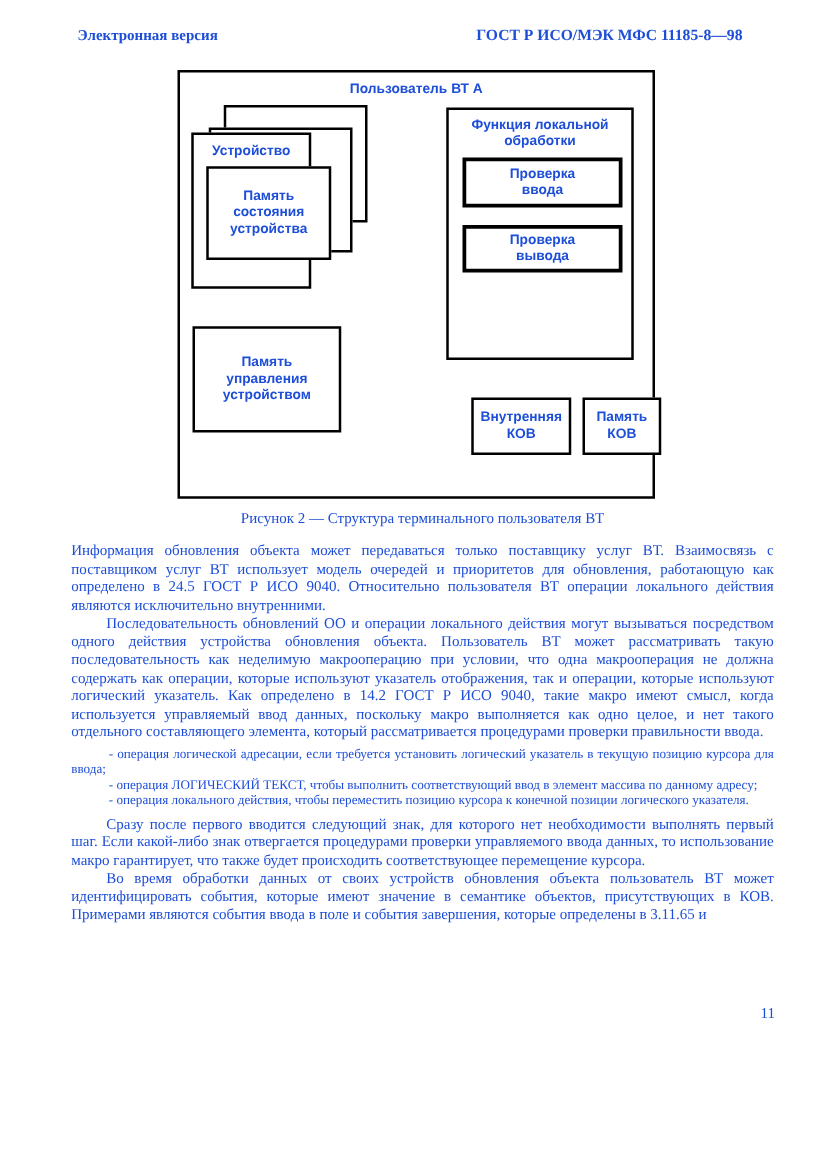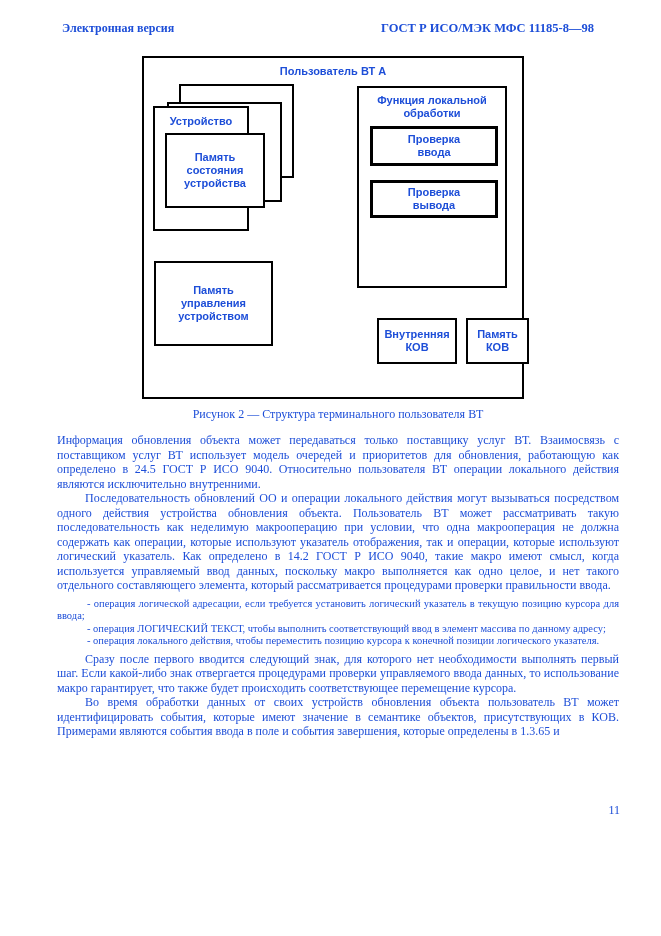--- a/index.html
+++ b/index.html
@@ -125,18 +125,18 @@
 
   <div class="body-text">
     <p class="para no-indent">Информация обновления объекта может передаваться только поставщику услуг ВТ. Взаимосвязь с поставщиком услуг ВТ использует модель очередей и приоритетов для обновления, работающую как определено в 24.5 ГОСТ Р ИСО 9040. Относительно пользователя ВТ операции локального действия являются исключительно внутренними.</p>
     <p class="para">Последовательность обновлений ОО и операции локального действия могут вызываться посредством одного действия устройства обновления объекта. Пользователь ВТ может рассматривать такую последовательность как неделимую макрооперацию при условии, что одна макрооперация не должна содержать как операции, которые используют указатель отображения, так и операции, которые используют логический указатель. Как определено в 14.2 ГОСТ Р ИСО 9040, такие макро имеют смысл, когда используется управляемый ввод данных, поскольку макро выполняется как одно целое, и нет такого отдельного составляющего элемента, который рассматривается процедурами проверки правильности ввода.</p>
     <div class="note">
       <p>- операция логической адресации, если требуется установить логический указатель в текущую позицию курсора для ввода;</p>
       <p>- операция ЛОГИЧЕСКИЙ ТЕКСТ, чтобы выполнить соответствующий ввод в элемент массива по данному адресу;</p>
       <p>- операция локального действия, чтобы переместить позицию курсора к конечной позиции логического указателя.</p>
     </div>
     <p class="para">Сразу после первого вводится следующий знак, для которого нет необходимости выполнять первый шаг. Если какой-либо знак отвергается процедурами проверки управляемого ввода данных, то использование макро гарантирует, что также будет происходить соответствующее перемещение курсора.</p>
-    <p class="para">Во время обработки данных от своих устройств обновления объекта пользователь ВТ может идентифицировать события, которые имеют значение в семантике объектов, присутствующих в КОВ. Примерами являются события ввода в поле и события завершения, которые определены в 1.3.65 и</p>
+    <p class="para">Во время обработки данных от своих устройств обновления объекта пользователь ВТ может идентифицировать события, которые имеют значение в семантике объектов, присутствующих в КОВ. Примерами являются события ввода в поле и события завершения, которые определены в 3.11.65 и</p>
   </div>
 
   <div class="pagenum">11</div>
 
 </div>
 
 </body></html>

